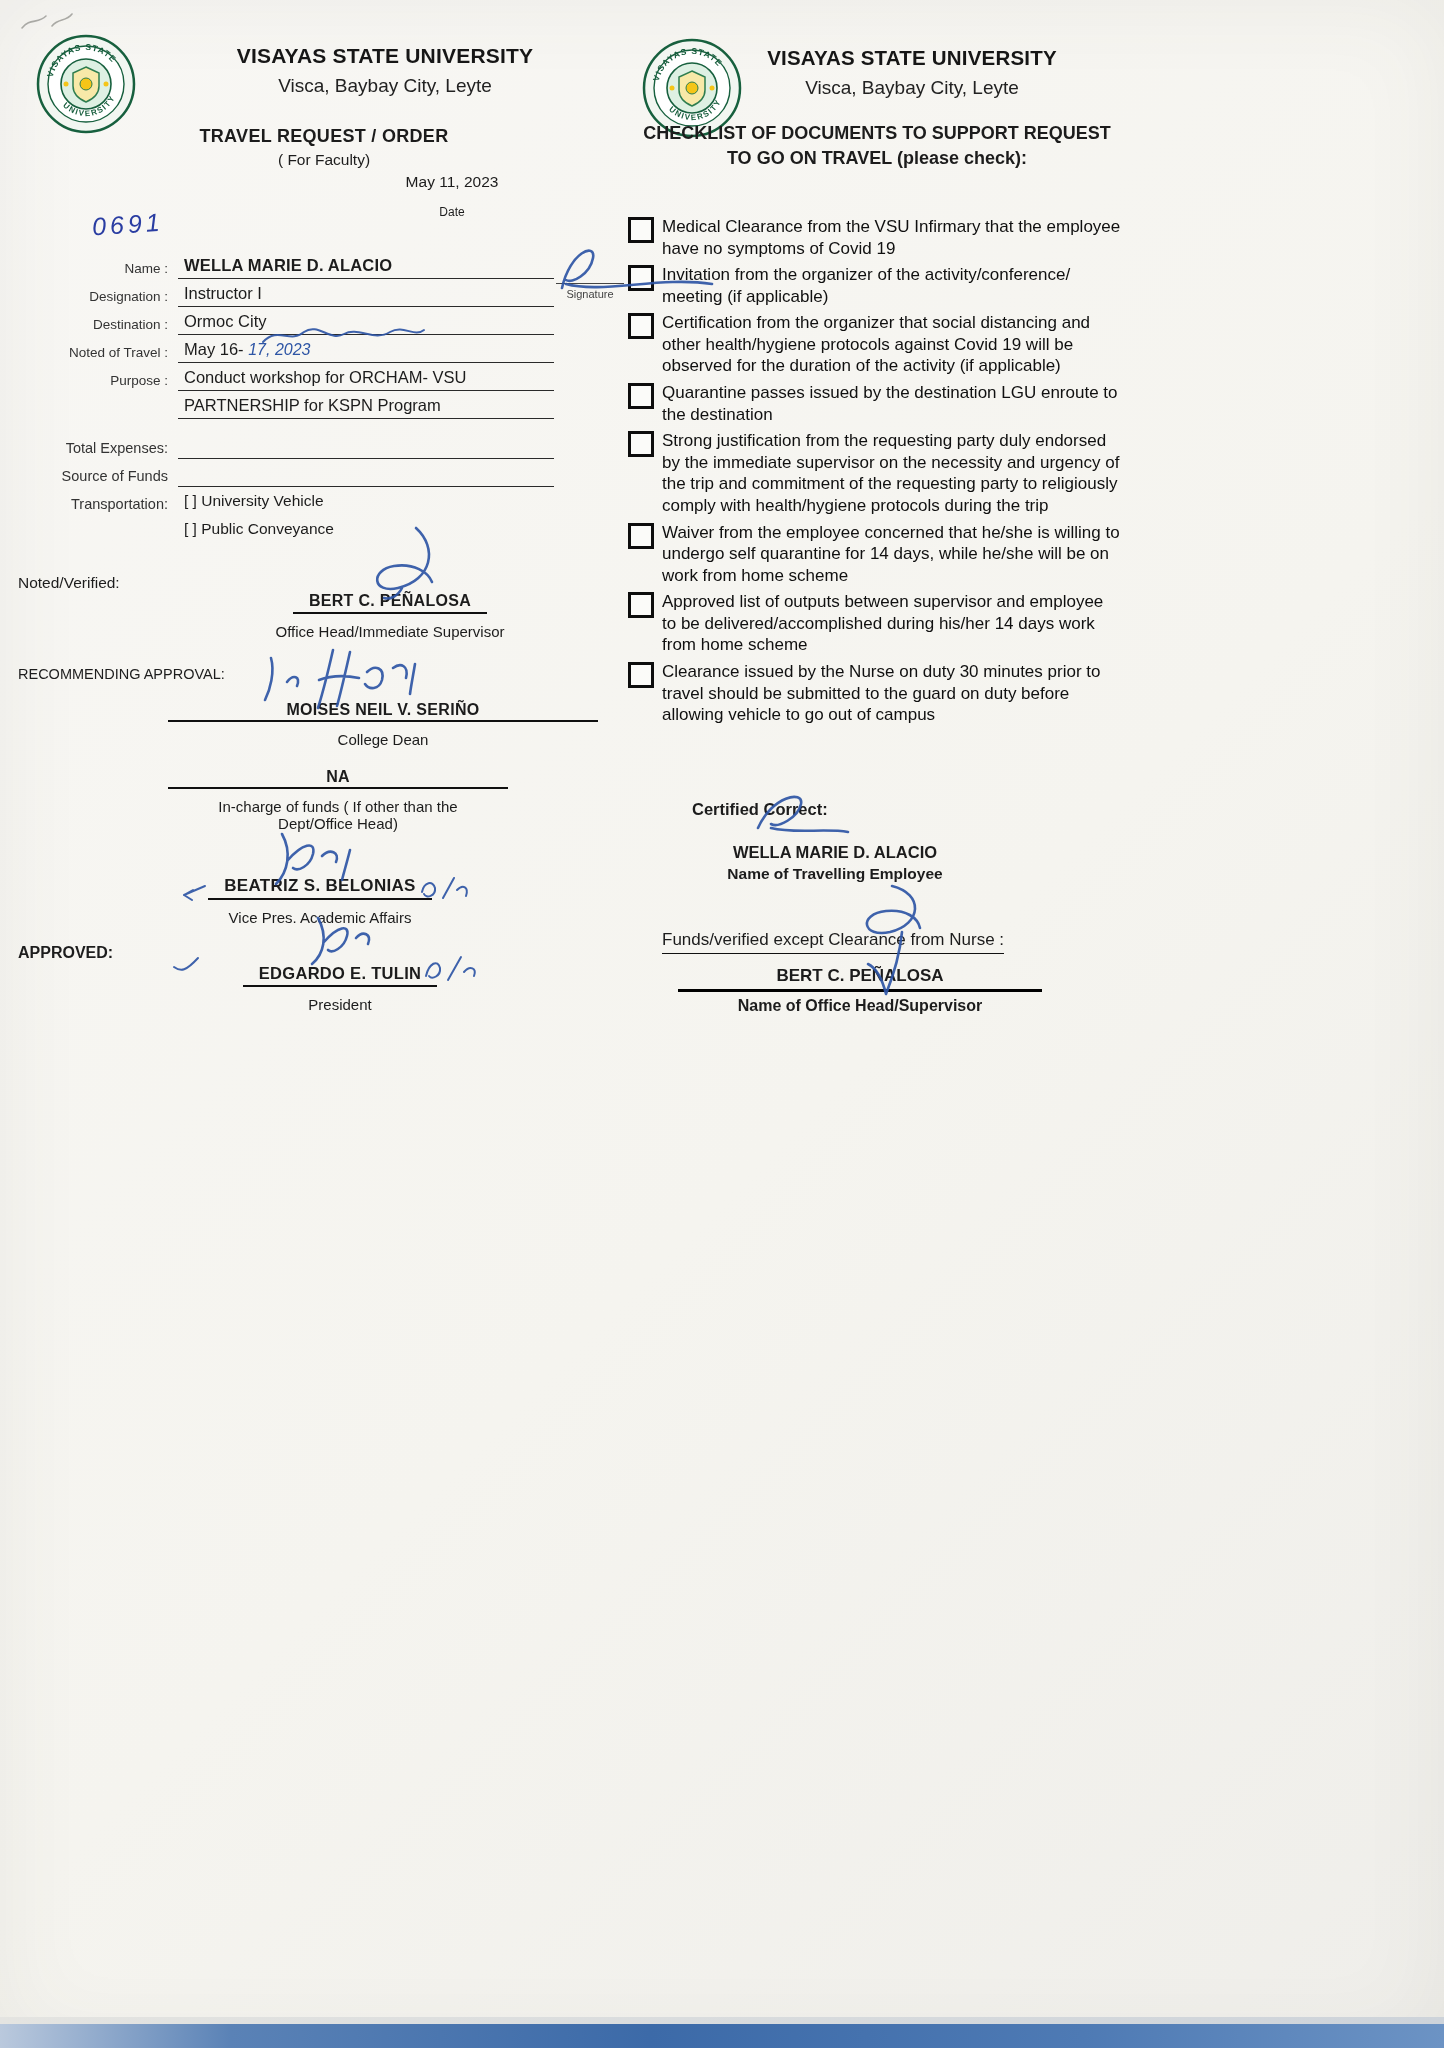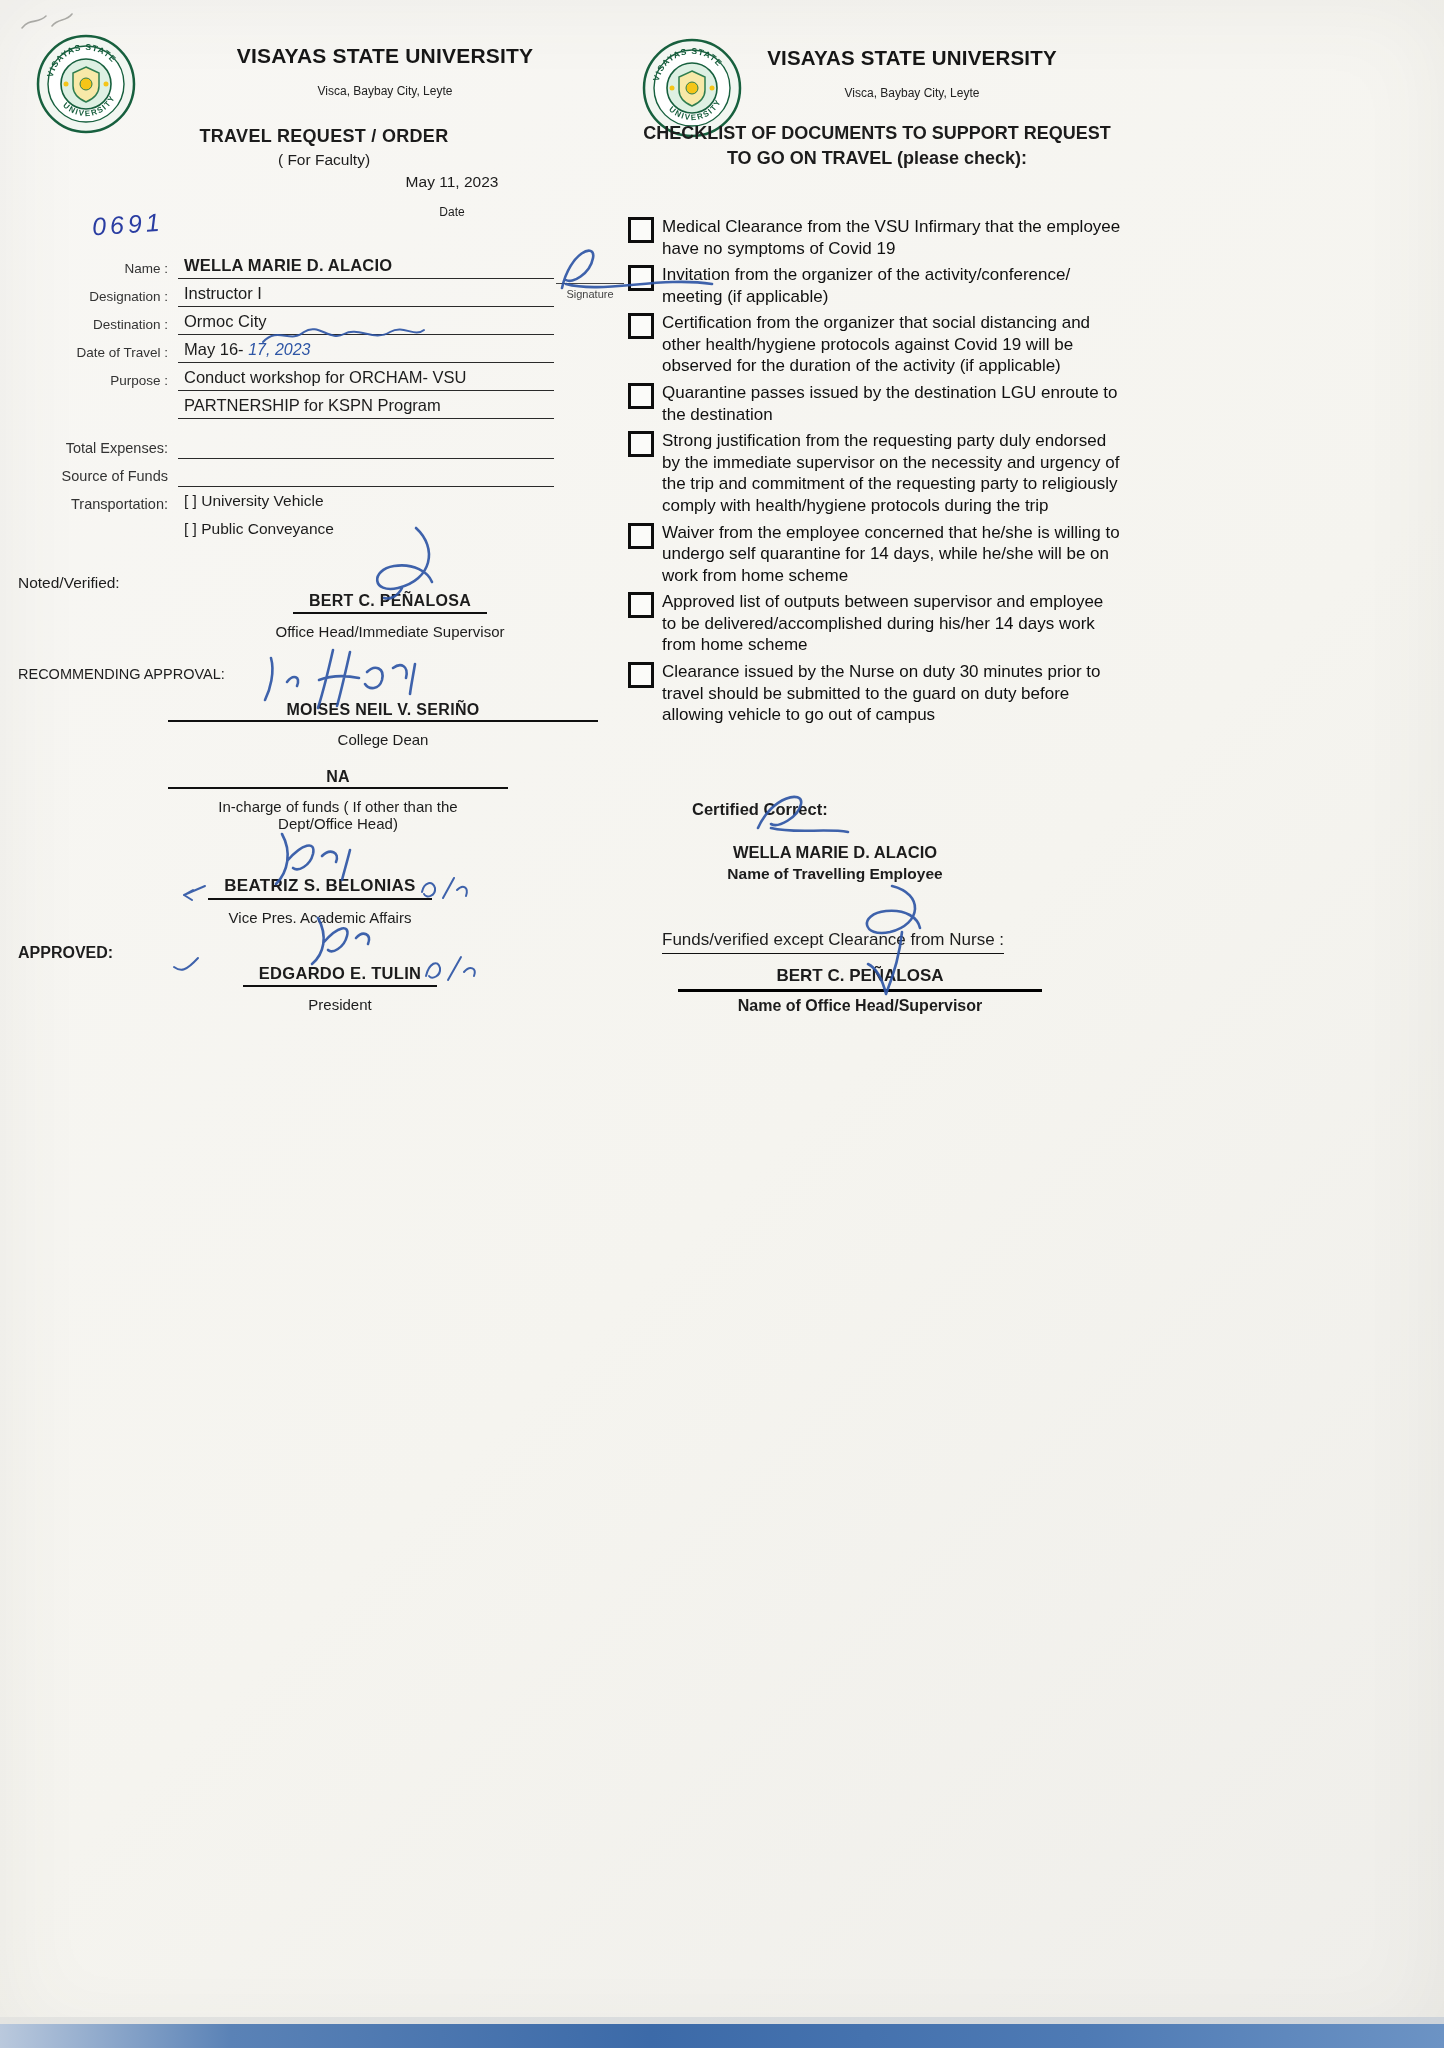--- a/index.html
+++ b/index.html
@@ -8,21 +8,21 @@
   .page { position:relative; width:1444px; height:2048px; margin:0 auto; overflow:hidden;
           background:linear-gradient(135deg,#f8f7f4 0%,#f5f4ef 55%,#efeeea 100%);
           box-shadow: inset 0 0 90px rgba(90,85,70,.07); }
 
   
   .abs { position:absolute; }
   .bold { font-weight:bold; }
 
   
   .uni-name  { font-size:21px; font-weight:bold; letter-spacing:.2px; color:#161616; }
-  .uni-addr  { font-size:12px; margin-top:16px; color:#222; }
+  .uni-addr  { font-size:19px; margin-top:7px; color:#222; }
   .lhead-text { left:152px; top:44px; width:466px; text-align:center; }
   .rhead-text { left:732px; top:46px; width:360px; text-align:center; }
   .lhead-logo { left:36px;  top:34px; }
   .rhead-logo { left:642px; top:38px; }
 
   .form-title-box { left:164px; top:126px; width:320px; text-align:center; }
   .form-title    { font-size:18px; font-weight:bold; letter-spacing:.3px; }
   .form-subtitle { font-size:15.5px; margin-top:4px; }
 
   .date-box   { left:382px; top:173px; width:140px; text-align:center; }
@@ -142,21 +142,21 @@
     </div>
     <div class="frow">
       <div class="flabel">Designation :</div>
       <div class="fvalue">Instructor I</div>
     </div>
     <div class="frow">
       <div class="flabel">Destination :</div>
       <div class="fvalue">Ormoc City</div>
     </div>
     <div class="frow">
-      <div class="flabel">Date of Travel :</div>
+      <div class="flabel">Noted of Travel :</div>
       <div class="fvalue">
         <span>May 16-</span>
         <span class="hand-text" style="font-size:16px;">17, 2023</span>
       </div>
     </div>
     <div class="frow">
       <div class="flabel">Purpose :</div>
       <div class="fvalue">Conduct workshop for ORCHAM- VSU</div>
     </div>
     <div class="frow">

